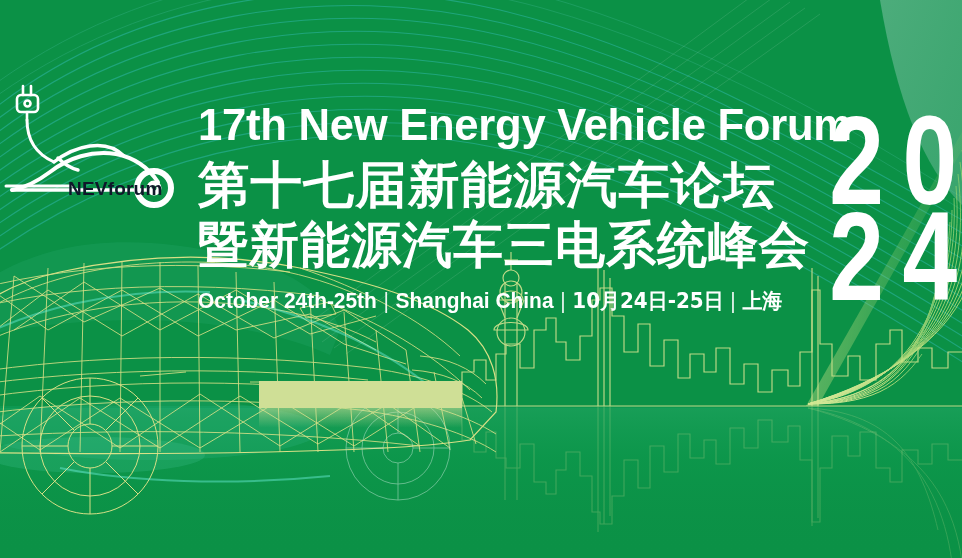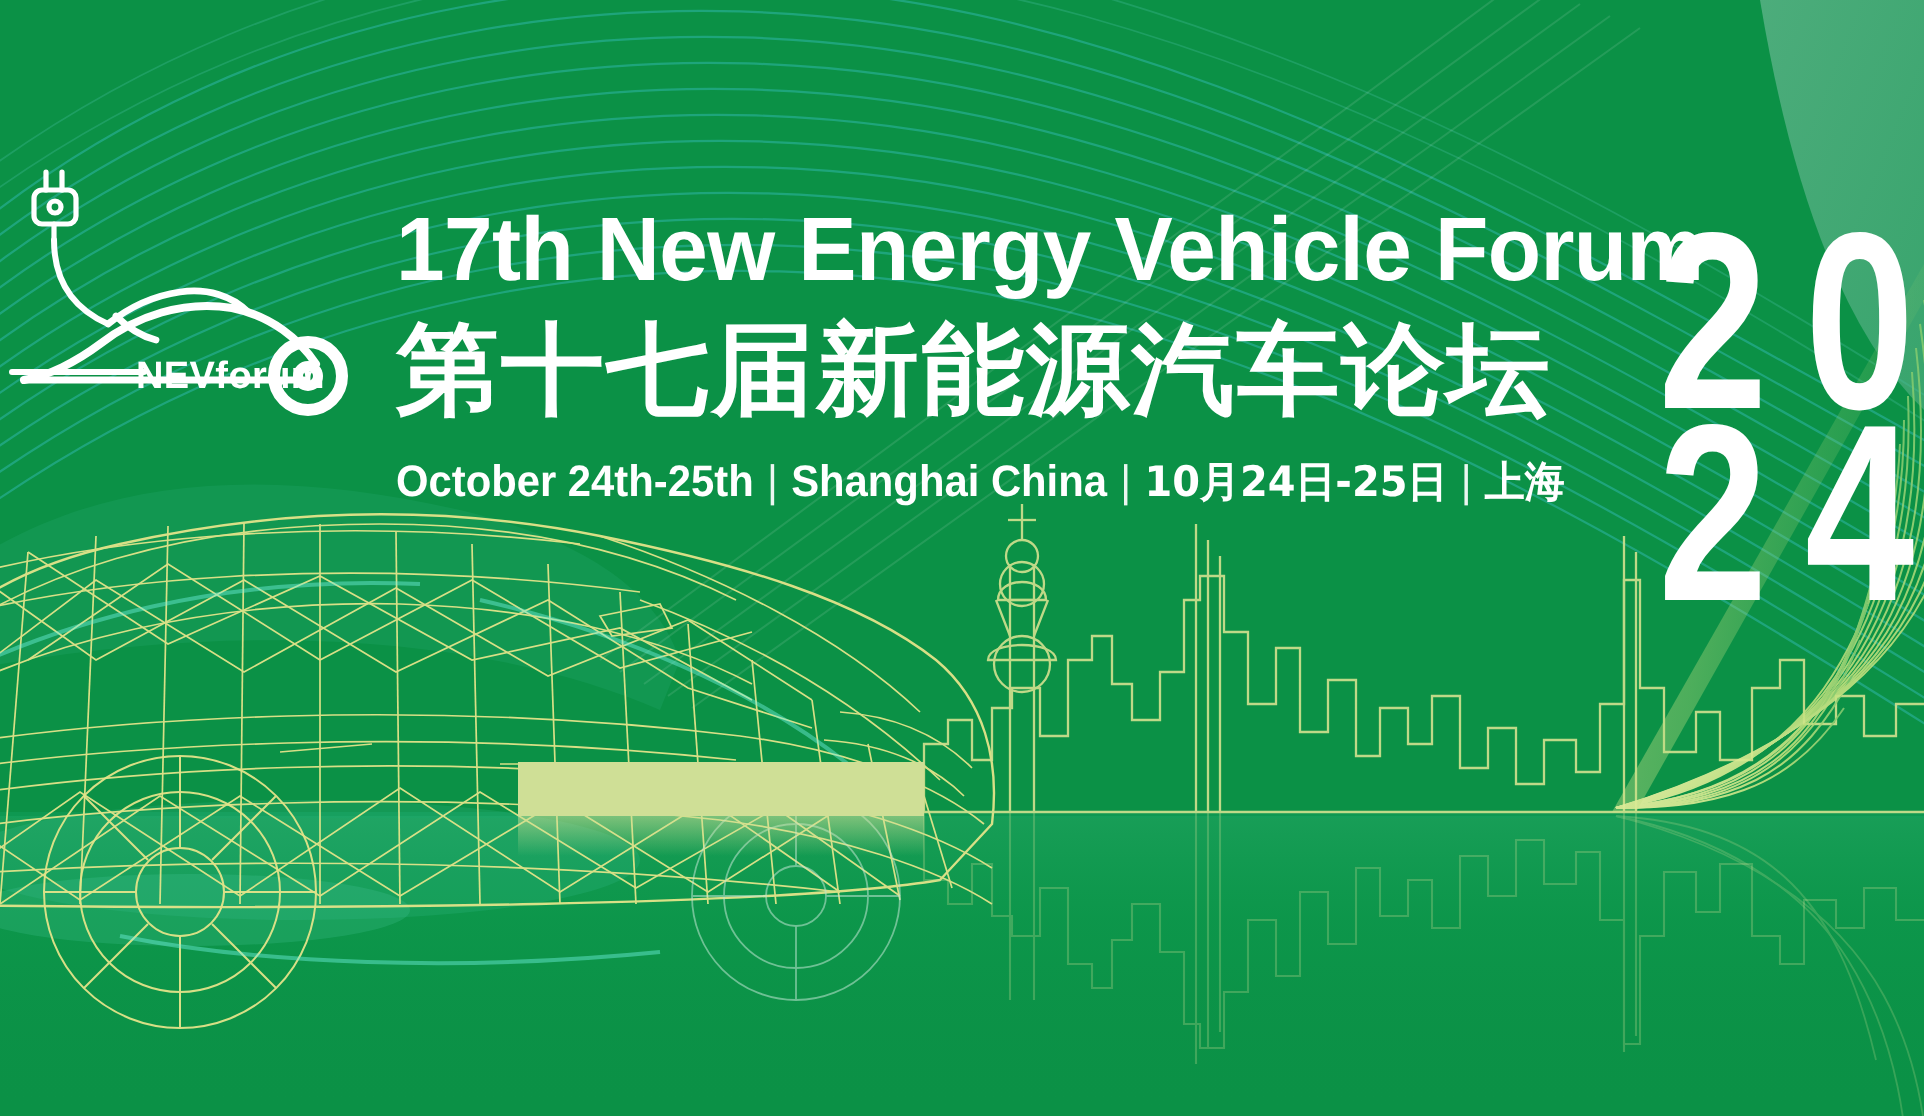--- a/index.html
+++ b/index.html
@@ -89,21 +89,21 @@
     top: 78px;
     width: 186px;
     height: 136px;
     z-index: 45;
   }
   #logo-text {
     position: absolute;
     left: 68px;
     top: 178px;
     z-index: 46;
-    color: #ffffff;
+    color: #0f172a;
     font-family: "Liberation Sans", sans-serif;
     font-size: 19px;
     letter-spacing: 0.2px;
     white-space: nowrap;
   }
   #logo-text b { font-weight: bold; }
   #logo-text span.f { font-weight: bold; }
 
   
   #year {
@@ -418,18 +418,19 @@
       <path d="M 4 108 L 70 108" stroke-width="3"></path>
     </g>
   </svg>
   <div id="logo-text">
     <b>NEV</b><span class="f">forum</span>
   </div>
 
   <div id="textblock">
     <div id="title-en">17th New Energy Vehicle Forum</div>
     <div id="title-cn1">第十七届新能源汽车论坛</div>
+    <div id="title-cn2">暨新能源汽车三电系统峰会</div>
     <div id="dateline">
       <span>October 24th-25th</span><span class="sep">|</span><span>Shanghai China</span><span class="sep">|</span><span class="cn">10月24日-25日</span><span class="sep">|</span><span class="cn">上海</span>
     </div>
   </div>
 
 </div>
 
 </body></html>

